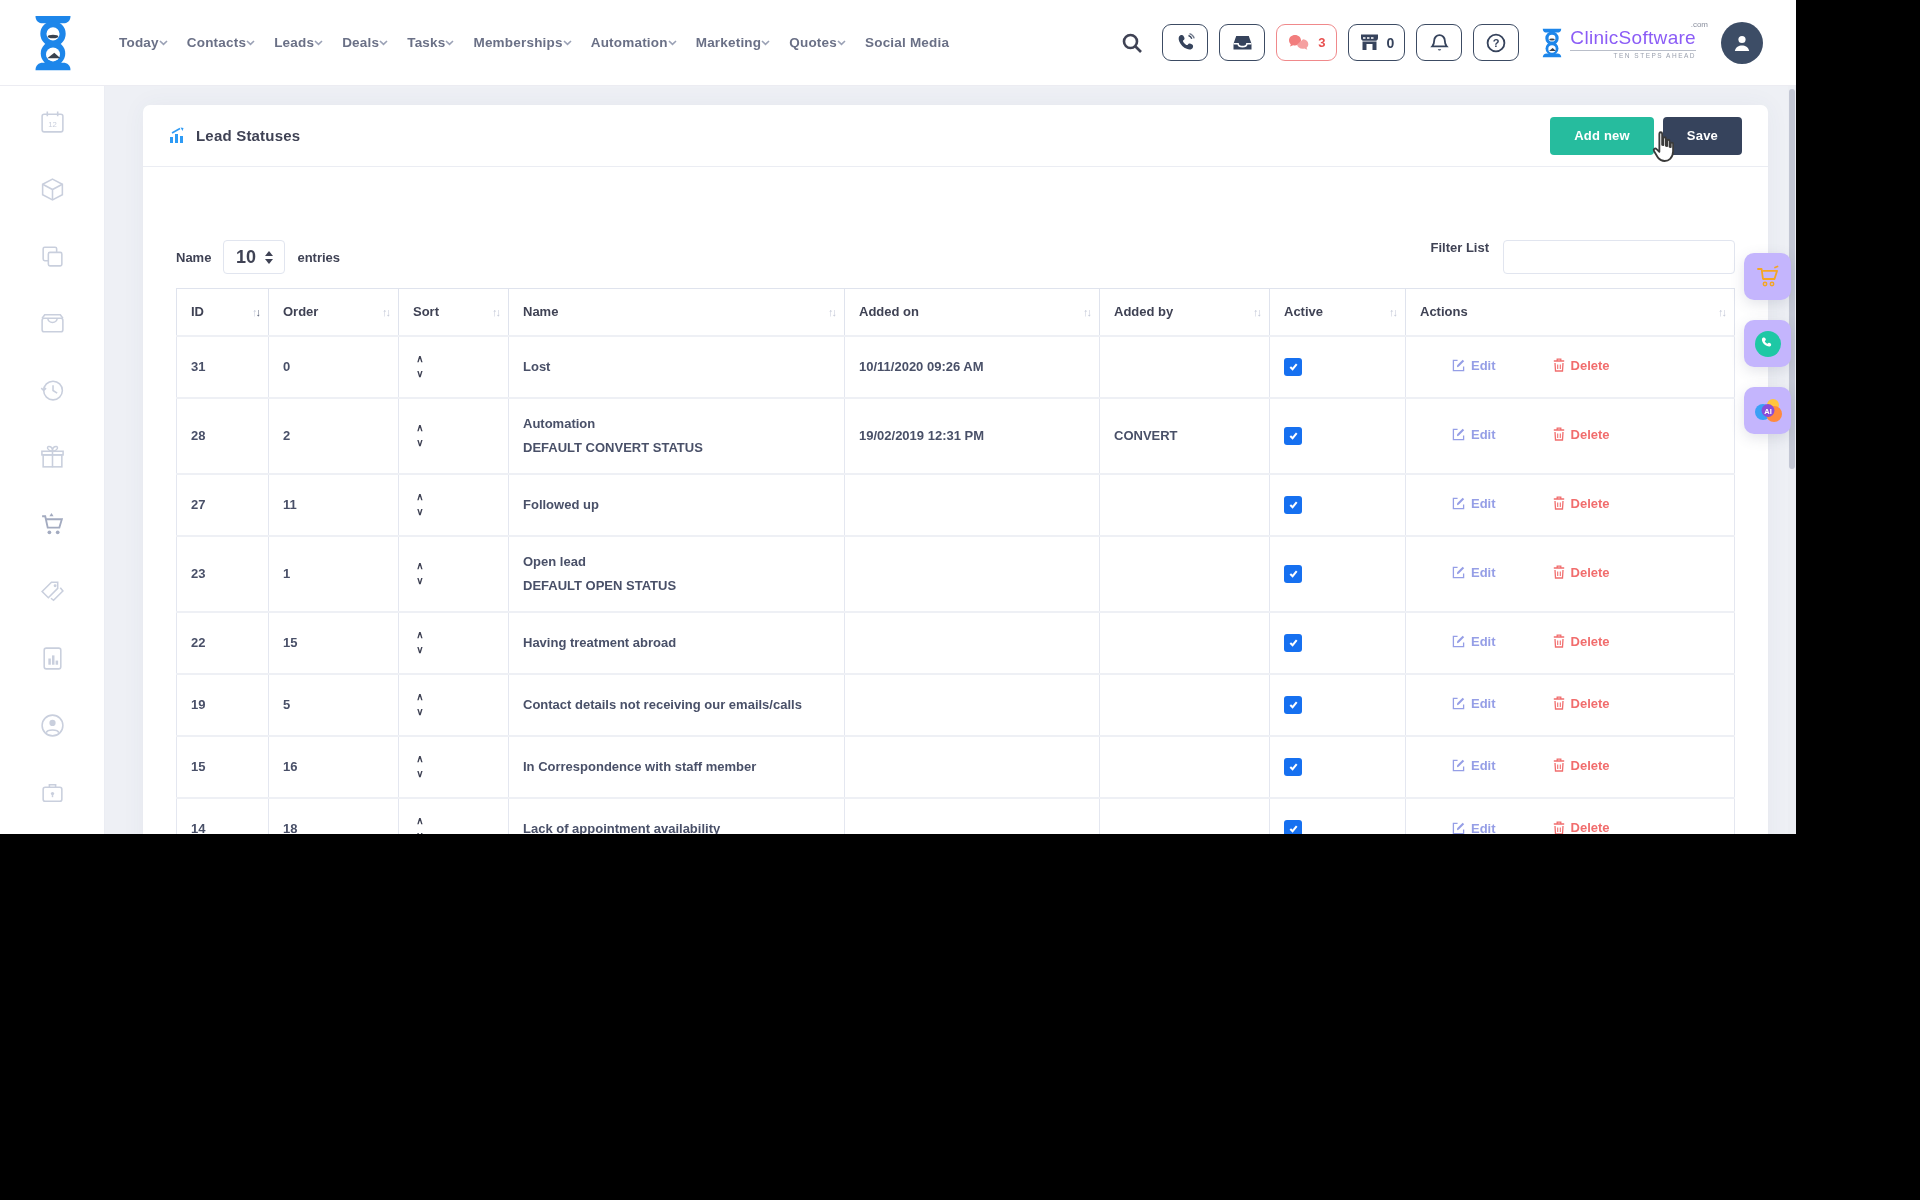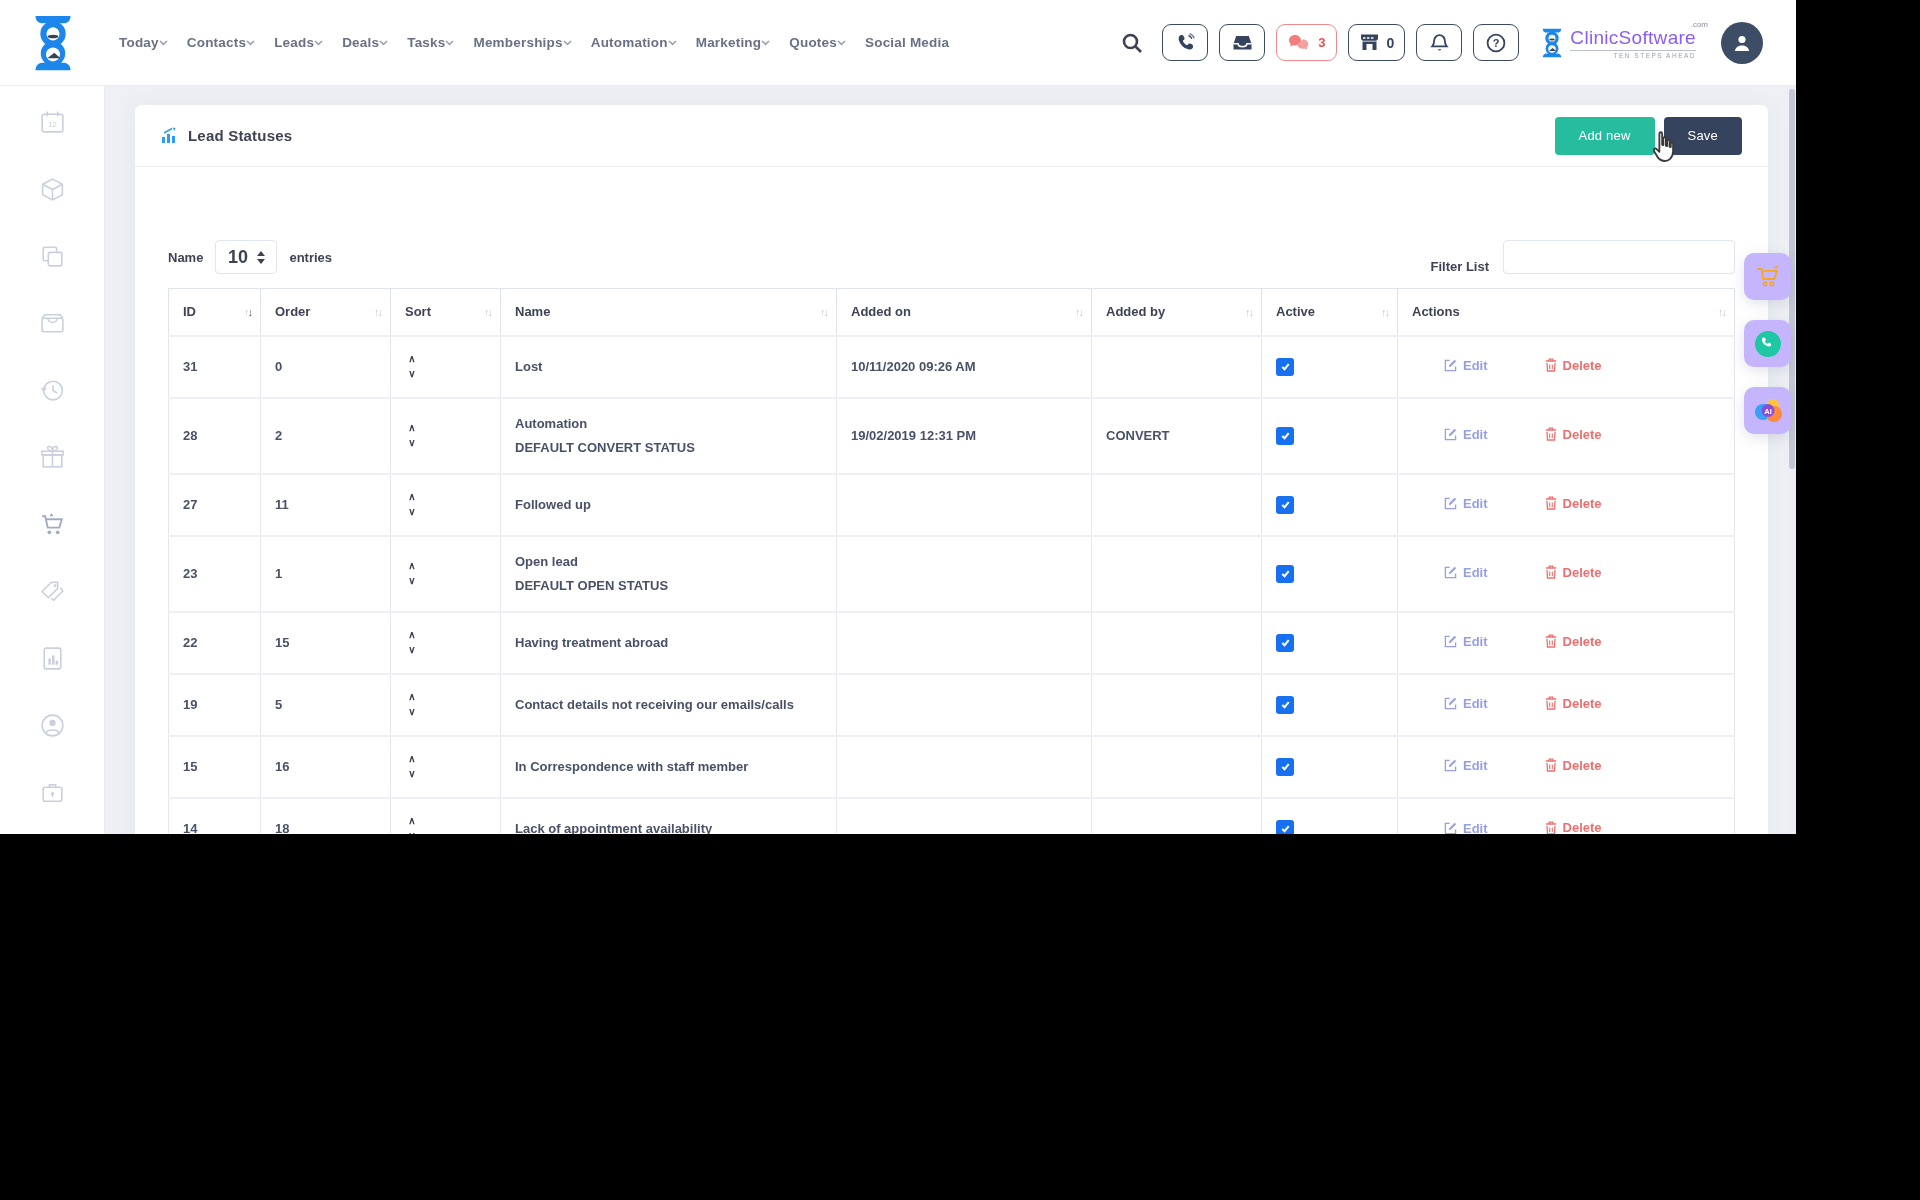--- a/index.html
+++ b/index.html
@@ -22,39 +22,39 @@
   .brand-name { font-size:19px; color:#8b5cf6; letter-spacing:.3px; }
   .brand-com { position:absolute; right:-6px; top:-7px; font-size:8px; color:#8a8f9e; }
   .brand-tag { display:block; text-align:right; font-size:6.5px; letter-spacing:1.5px; color:#9aa0ae; border-top:1px solid #b9bec9; margin-top:1px; padding-top:1px; }
   .avatar { width:42px; height:42px; border-radius:50%; background:#3d4d66; display:flex; align-items:center; justify-content:center; margin-left:8px; cursor:pointer; }
 
   
   .sidebar { position:absolute; left:0; top:85px; bottom:0; width:105px; background:#fff; border-right:1px solid #ebedf3; display:flex; flex-direction:column; align-items:center; padding-top:24px; gap:40px; z-index:4; }
   .side-icon { width:27px; height:27px; cursor:pointer; }
 
   
-  .main { position:absolute; left:105px; top:85px; right:0; bottom:0; padding:20px 28px 0 30px; }
+  .main { position:absolute; left:105px; top:85px; right:0; bottom:0; padding:20px 28px 0 38px; }
   .card { background:#fff; border-radius:7px; box-shadow:0 0 24px rgba(60,70,110,.05); height:920px; }
   .card-head { display:flex; align-items:center; height:62px; padding:0 26px; border-bottom:1px solid #ebedf3; }
   .card-title { font-size:15px; font-weight:700; color:#3f4254; margin-left:10px; letter-spacing:.2px; }
   .head-btns { margin-left:auto; display:flex; gap:9px; }
-  .btn { height:38px; border:none; border-radius:4px; color:#fff; font-size:13px; font-weight:400; padding:0 24px; cursor:pointer; font-family:inherit; letter-spacing:.2px; }
+  .btn { height:38px; border:none; border-radius:4px; color:#fff; font-size:13px; font-weight:700; padding:0 24px; cursor:pointer; font-family:inherit; letter-spacing:.2px; }
   .btn-add { background:#26bc9e; }
   .btn-save { background:#36435c; }
   .card-body { padding:73px 33px 0; }
 
   .controls { display:flex; align-items:center; margin-bottom:14px; }
   .ctl-label { font-size:13px; font-weight:700; color:#3f4254; }
   .select-box { width:62px; height:34px; border:1px solid #e1e5ef; border-radius:4px; margin:0 12px; display:flex; align-items:center; justify-content:center; gap:9px; cursor:pointer; background:#fff; }
   .select-val { font-size:18px; font-weight:700; color:#3f4254; }
   .spin { display:flex; flex-direction:column; gap:3px; }
   .spin i { display:block; width:0; height:0; border-left:4px solid transparent; border-right:4px solid transparent; }
   .spin .up { border-bottom:5px solid #3f4254; }
   .spin .dn { border-top:5px solid #3f4254; }
-  .filter-wrap { margin-left:auto; display:flex; align-items:flex-end; gap:14px; }
+  .filter-wrap { margin-left:auto; display:flex; align-items:flex-start; gap:14px; }
   .filter-input { width:232px; height:34px; border:1px solid #e1e5ef; border-radius:4px; background:#fff; font-family:inherit; font-size:13px; padding:0 10px; color:#3f4254; }
 
   
   table { width:100%; border-collapse:collapse; table-layout:fixed; }
   th { height:47px; border:1px solid #dfe3ed; text-align:left; padding:0 26px 0 14px; font-size:13px; font-weight:700; color:#3f4254; position:relative; cursor:pointer; background:#fff; }
   .sort-arrows { position:absolute; right:9px; top:50%; transform:translateY(-50%); font-size:11px; letter-spacing:-2px; color:#c4c9d8; font-weight:400; }
   .sort-arrows .active { color:#5a6278; }
   td { border:1px solid #e4e7f0; border-top:2px solid #eef0f5; padding:0 14px; font-size:13px; font-weight:700; color:#495068; vertical-align:middle; background:#fff; }
   tr.h1 td { height:62px; }
   tr.h2 td { height:76px; }

